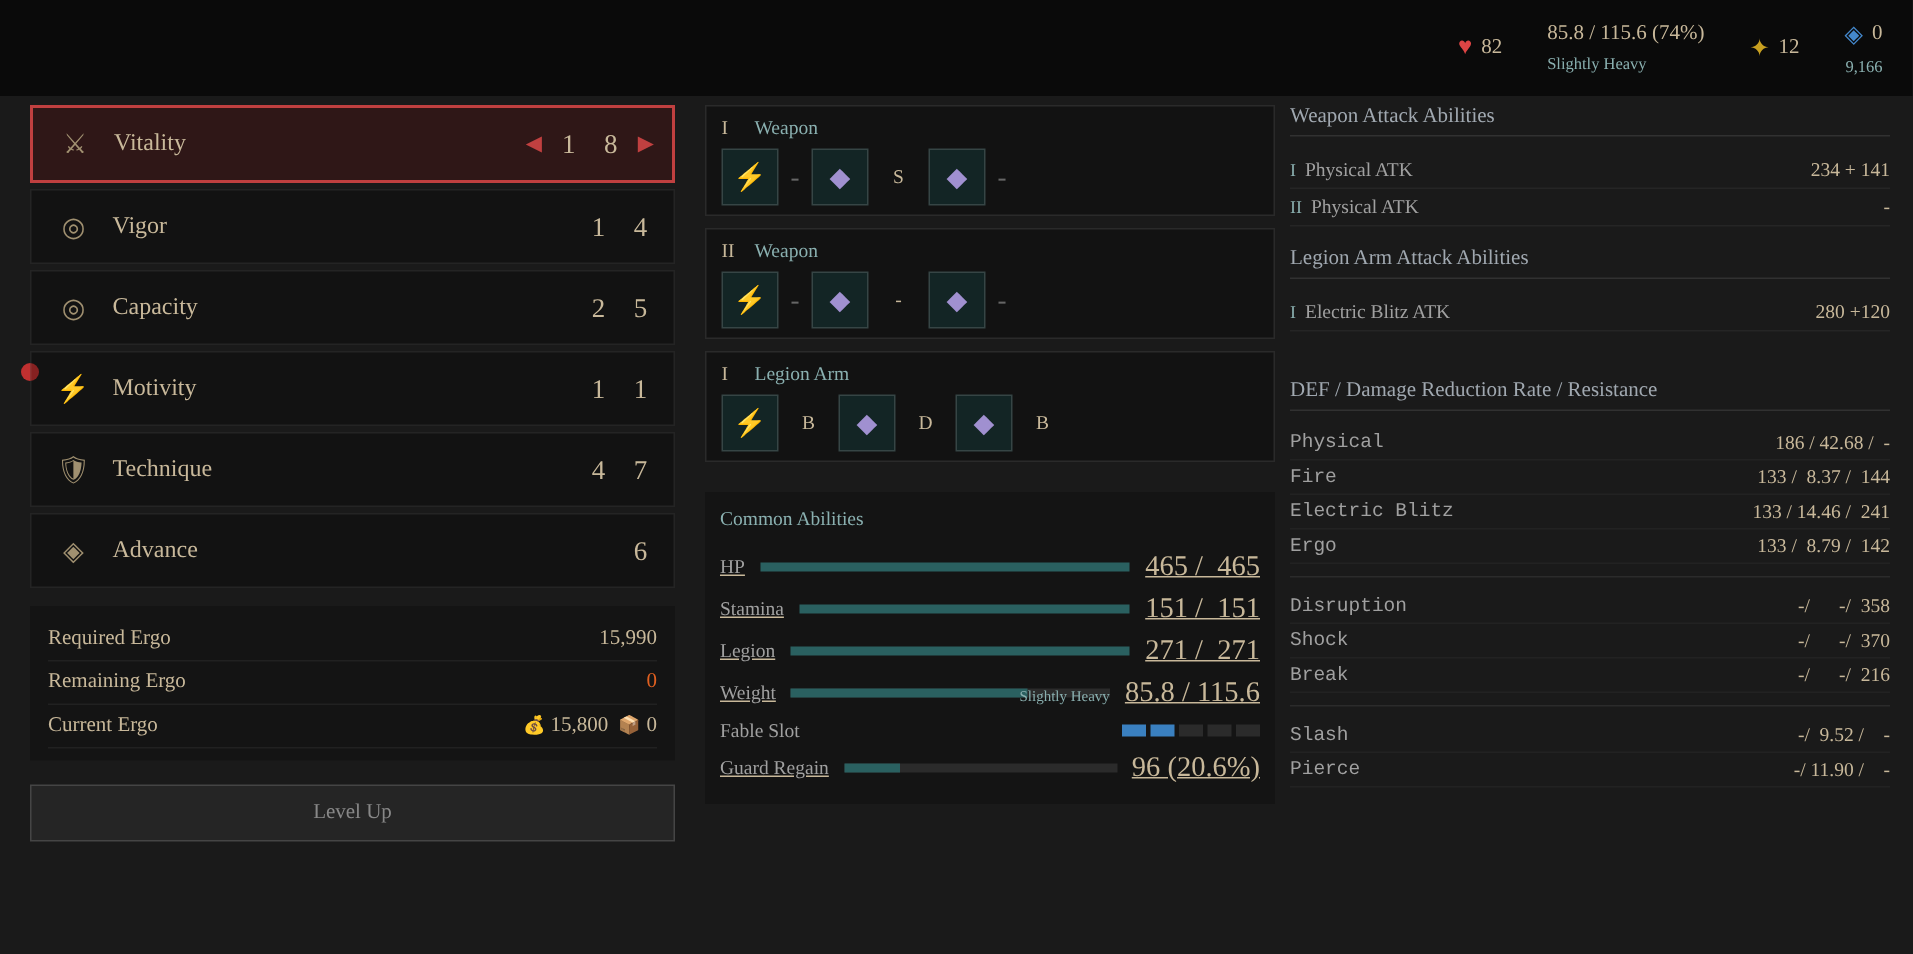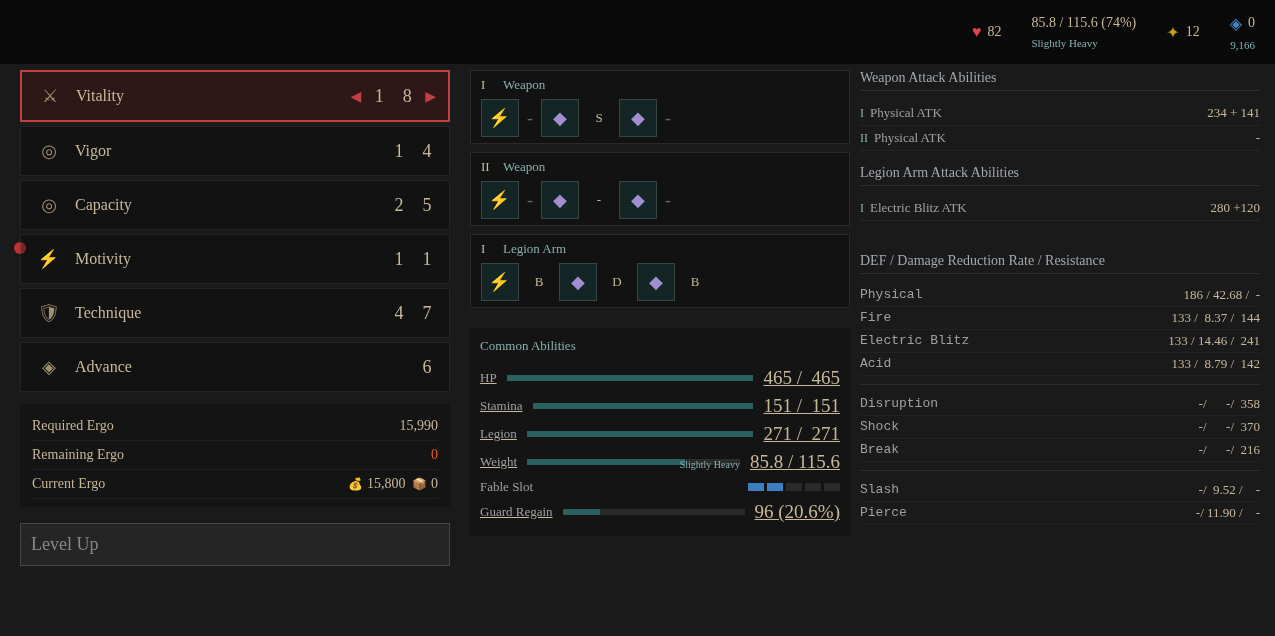--- a/index.html
+++ b/index.html
@@ -108,21 +108,22 @@
     .ergo-value { color: #c8b89a; }
     .ergo-value.orange { color: #e06020; }
 
     .level-up-btn {
       margin-top: 16px;
       width: 100%;
       padding: 10px;
       background: rgba(40,40,40,0.8);
       border: 1px solid rgba(255,255,255,0.15);
       color: #888;
-      font-size: 18px;
+      font-size: 14px;
+      text-align: center;
       font-family: 'Georgia', serif;
     }
 
     
     .center-panel {
       position: absolute;
       top: 70px;
       left: 470px;
       width: 380px;
       bottom: 10px;
@@ -547,21 +548,21 @@
     </div>
     <div class="def-row">
       <span class="def-label">Fire</span>
       <span class="def-values">133 /&nbsp;&nbsp;8.37 /&nbsp;&nbsp;144</span>
     </div>
     <div class="def-row">
       <span class="def-label">Electric Blitz</span>
       <span class="def-values">133 / 14.46 /&nbsp;&nbsp;241</span>
     </div>
     <div class="def-row">
-      <span class="def-label">Acid</span>
+      <span class="def-label">Ergo</span>
       <span class="def-values">133 /&nbsp;&nbsp;8.79 /&nbsp;&nbsp;142</span>
     </div>
 
     <div class="separator"></div>
 
     <div class="def-row">
       <span class="def-label">Disruption</span>
       <span class="def-values">-/ &nbsp;&nbsp;&nbsp;&nbsp;&nbsp;-/&nbsp;&nbsp;358</span>
     </div>
     <div class="def-row">

